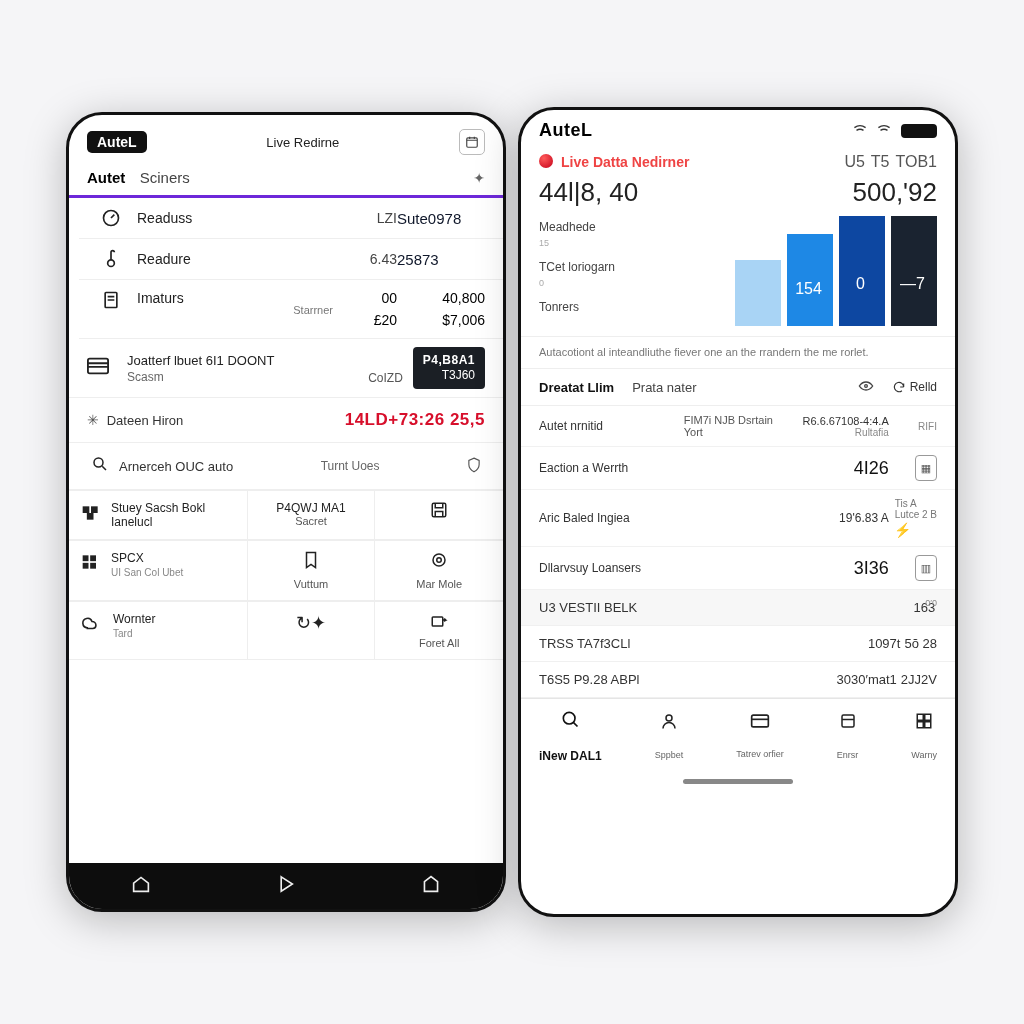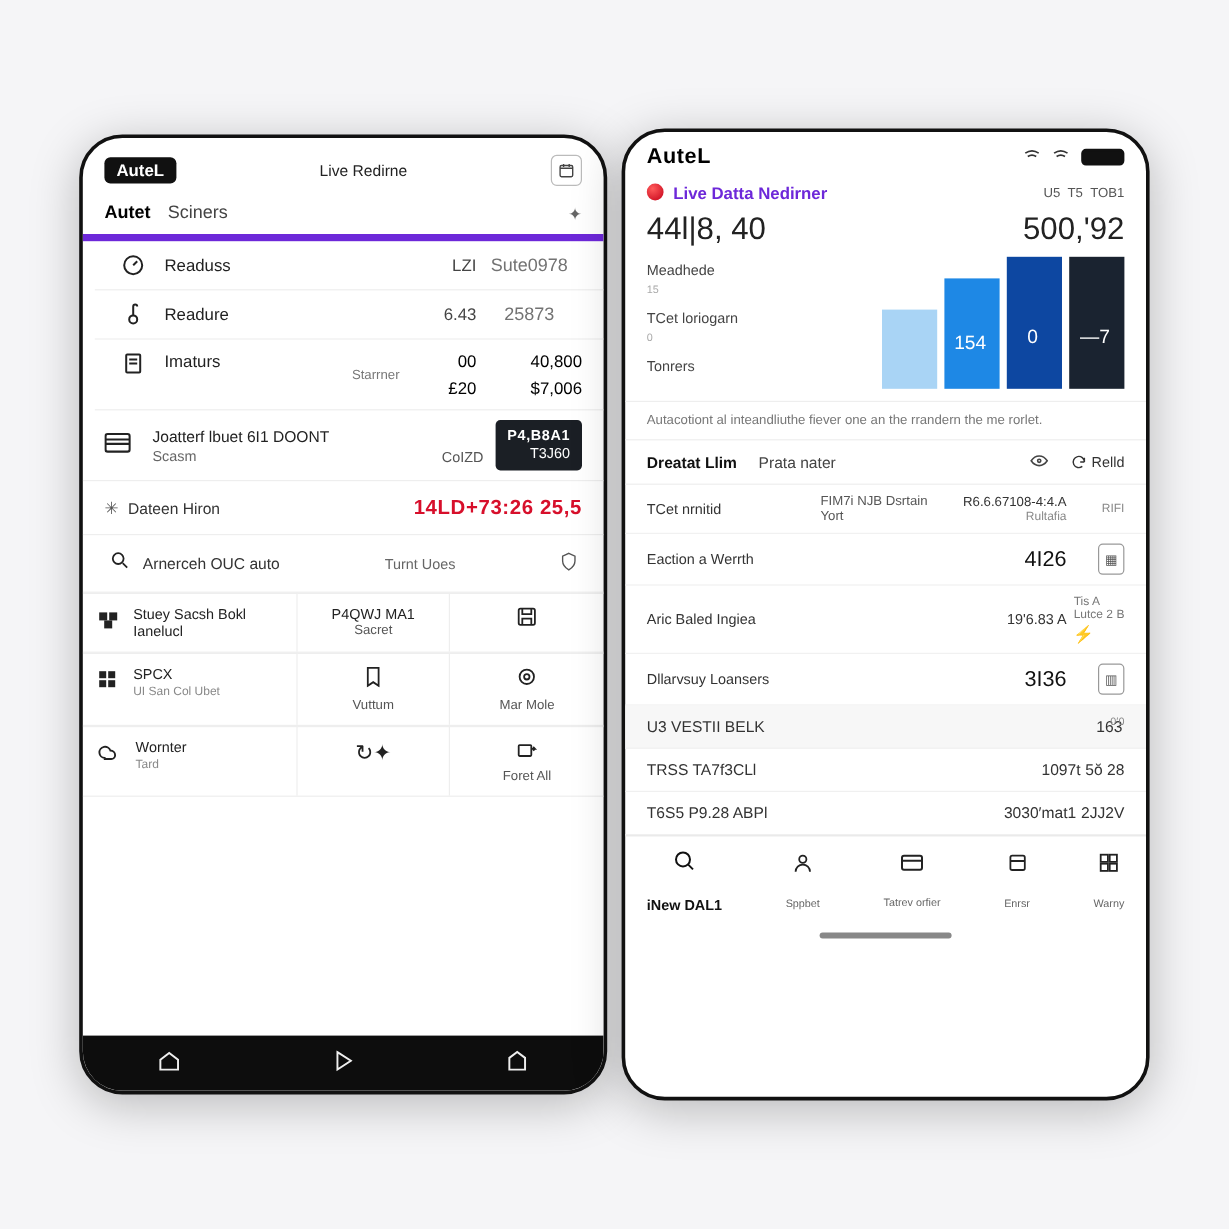--- a/index.html
+++ b/index.html
@@ -33,36 +33,36 @@
     background:#111; color:#fff; border-radius:5px;
     padding:3px 10px; font-weight:700; font-size:14px;
   }
   .hdr1-title { font-size:13px; color:#222; font-weight:500; }
   .hdr1-icon {
     width:26px;height:26px;border:1px solid #bbb;border-radius:5px;
     display:flex;align-items:center;justify-content:center;font-size:14px;color:#444;
   }
   .tabs1 {
     display:flex; align-items:center; justify-content:space-between;
-    padding: 8px 18px; border-bottom:6px solid #6d28d9;
+    padding: 8px 18px; border-bottom:3px solid #6d28d9;
   }
   .tabs1-left span:first-child { font-weight:600; font-size:15px; margin-right:10px; }
   .tabs1-left span:last-child { font-size:15px; color:#444; }
   .sparkle { font-size:14px; color:#666; }
 
   .row {
     display:flex; align-items:center; padding:10px 18px;
     border-bottom:1px solid #eee; font-size:14px;margin-left:10px;
   }
   .row .ic {
     width:28px; font-size:18px; color:#222; margin-right:12px; display:flex;align-items:center;justify-content:center;
   }
   .row .lab { flex:1; color:#222; }
   .row .c1 { width:64px; text-align:right; color:#444; font-size:14px; }
-  .row .c2 { width:88px; text-align:center; color:#737373; font-size:15px; }
+  .row .c2 { width:88px; text-align:left; color:#0f172a; font-size:15px; }
   .row.two .lab { flex:1; }
   .stack2 { display:flex; flex-direction:column; width:88px; text-align:right;}
   .stack1 { display:flex; flex-direction:column; width:64px; text-align:right;}
 
   .row-bidoont {
     display:flex; align-items:center; padding:8px 18px 8px 18px;
     justify-content:space-between;
   }
   .row-bidoont .leftblk { display:flex; align-items:center; }
   .row-bidoont .ic { width:28px; font-size:18px; margin-right:12px;}
@@ -125,23 +125,23 @@
     display:flex; justify-content:space-between; align-items:center;
     padding: 10px 18px 4px 18px;
   }
   .brand-text { font-weight:800; font-size:18px; letter-spacing:.5px;}
   .status-r { display:flex; align-items:center; gap:10px; color:#333; font-size:12px;}
   .batt {
     width:36px;height:14px;border:2px solid #111;border-radius:4px;background:#111;
   }
 
   .live-hdr { padding: 8px 18px 2px 18px; display:flex; align-items:center; justify-content:space-between;}
-  .live-hdr .l { display:flex; font-size:14px; font-weight:600; color:#6d28d9;}
+  .live-hdr .l { display:flex; font-size:14px; font-weight:600; color:#ef4444;}
   .dot-red { width:14px;height:14px;border-radius:50%; background: radial-gradient(circle at 35% 30%, #ff5a5a, #c40018); margin-right:8px;}
-  .live-hdr .r { font-size:11px; color:#555; display:flex; gap:6px;}
+  .live-hdr .r { font-size:16px; color:#555; display:flex; gap:6px;}
 
   .metrics {
     display:flex; justify-content:space-between; padding:4px 18px 8px 18px;
     font-size:26px; font-weight:500; color:#222;
   }
 
   .chart-block {
     display:flex; padding:0 18px 10px 18px; border-bottom:1px solid #eee;
   }
   .chart-labels { flex:1; font-size:12px; color:#444; display:flex; flex-direction:column; gap:12px; padding-top:4px;}
@@ -501,21 +501,21 @@
     </span>
     <span class="reld">
       <svg width="14" height="14" viewBox="0 0 24 24" fill="none" stroke="#333" stroke-width="2">
           <path d="M20 12a8 8 0 10-3 6.3M20 12V6m0 6h-6"></path>
         </svg>
       <span>Relld</span>
     </span>
   </div>
 
   <div class="data-row">
-    <span>TCet nrnitid</span>
+    <span>Autet nrnitid</span>
     <span style="font-size:11px;color:#555;">FIM7i NJB Dsrtain Yort</span>
     <span style="display:flex;flex-direction:column;align-items:flex-end;">
       <span style="font-size:11px;">R6.6.67108-4:4.A</span>
       <span class="tiny">Rultafia</span>
     </span>
     <span class="tiny" style="justify-self:end;">RIFI</span>
   </div>
 
   <div class="data-row">
     <span>Eaction a Werrth</span>

